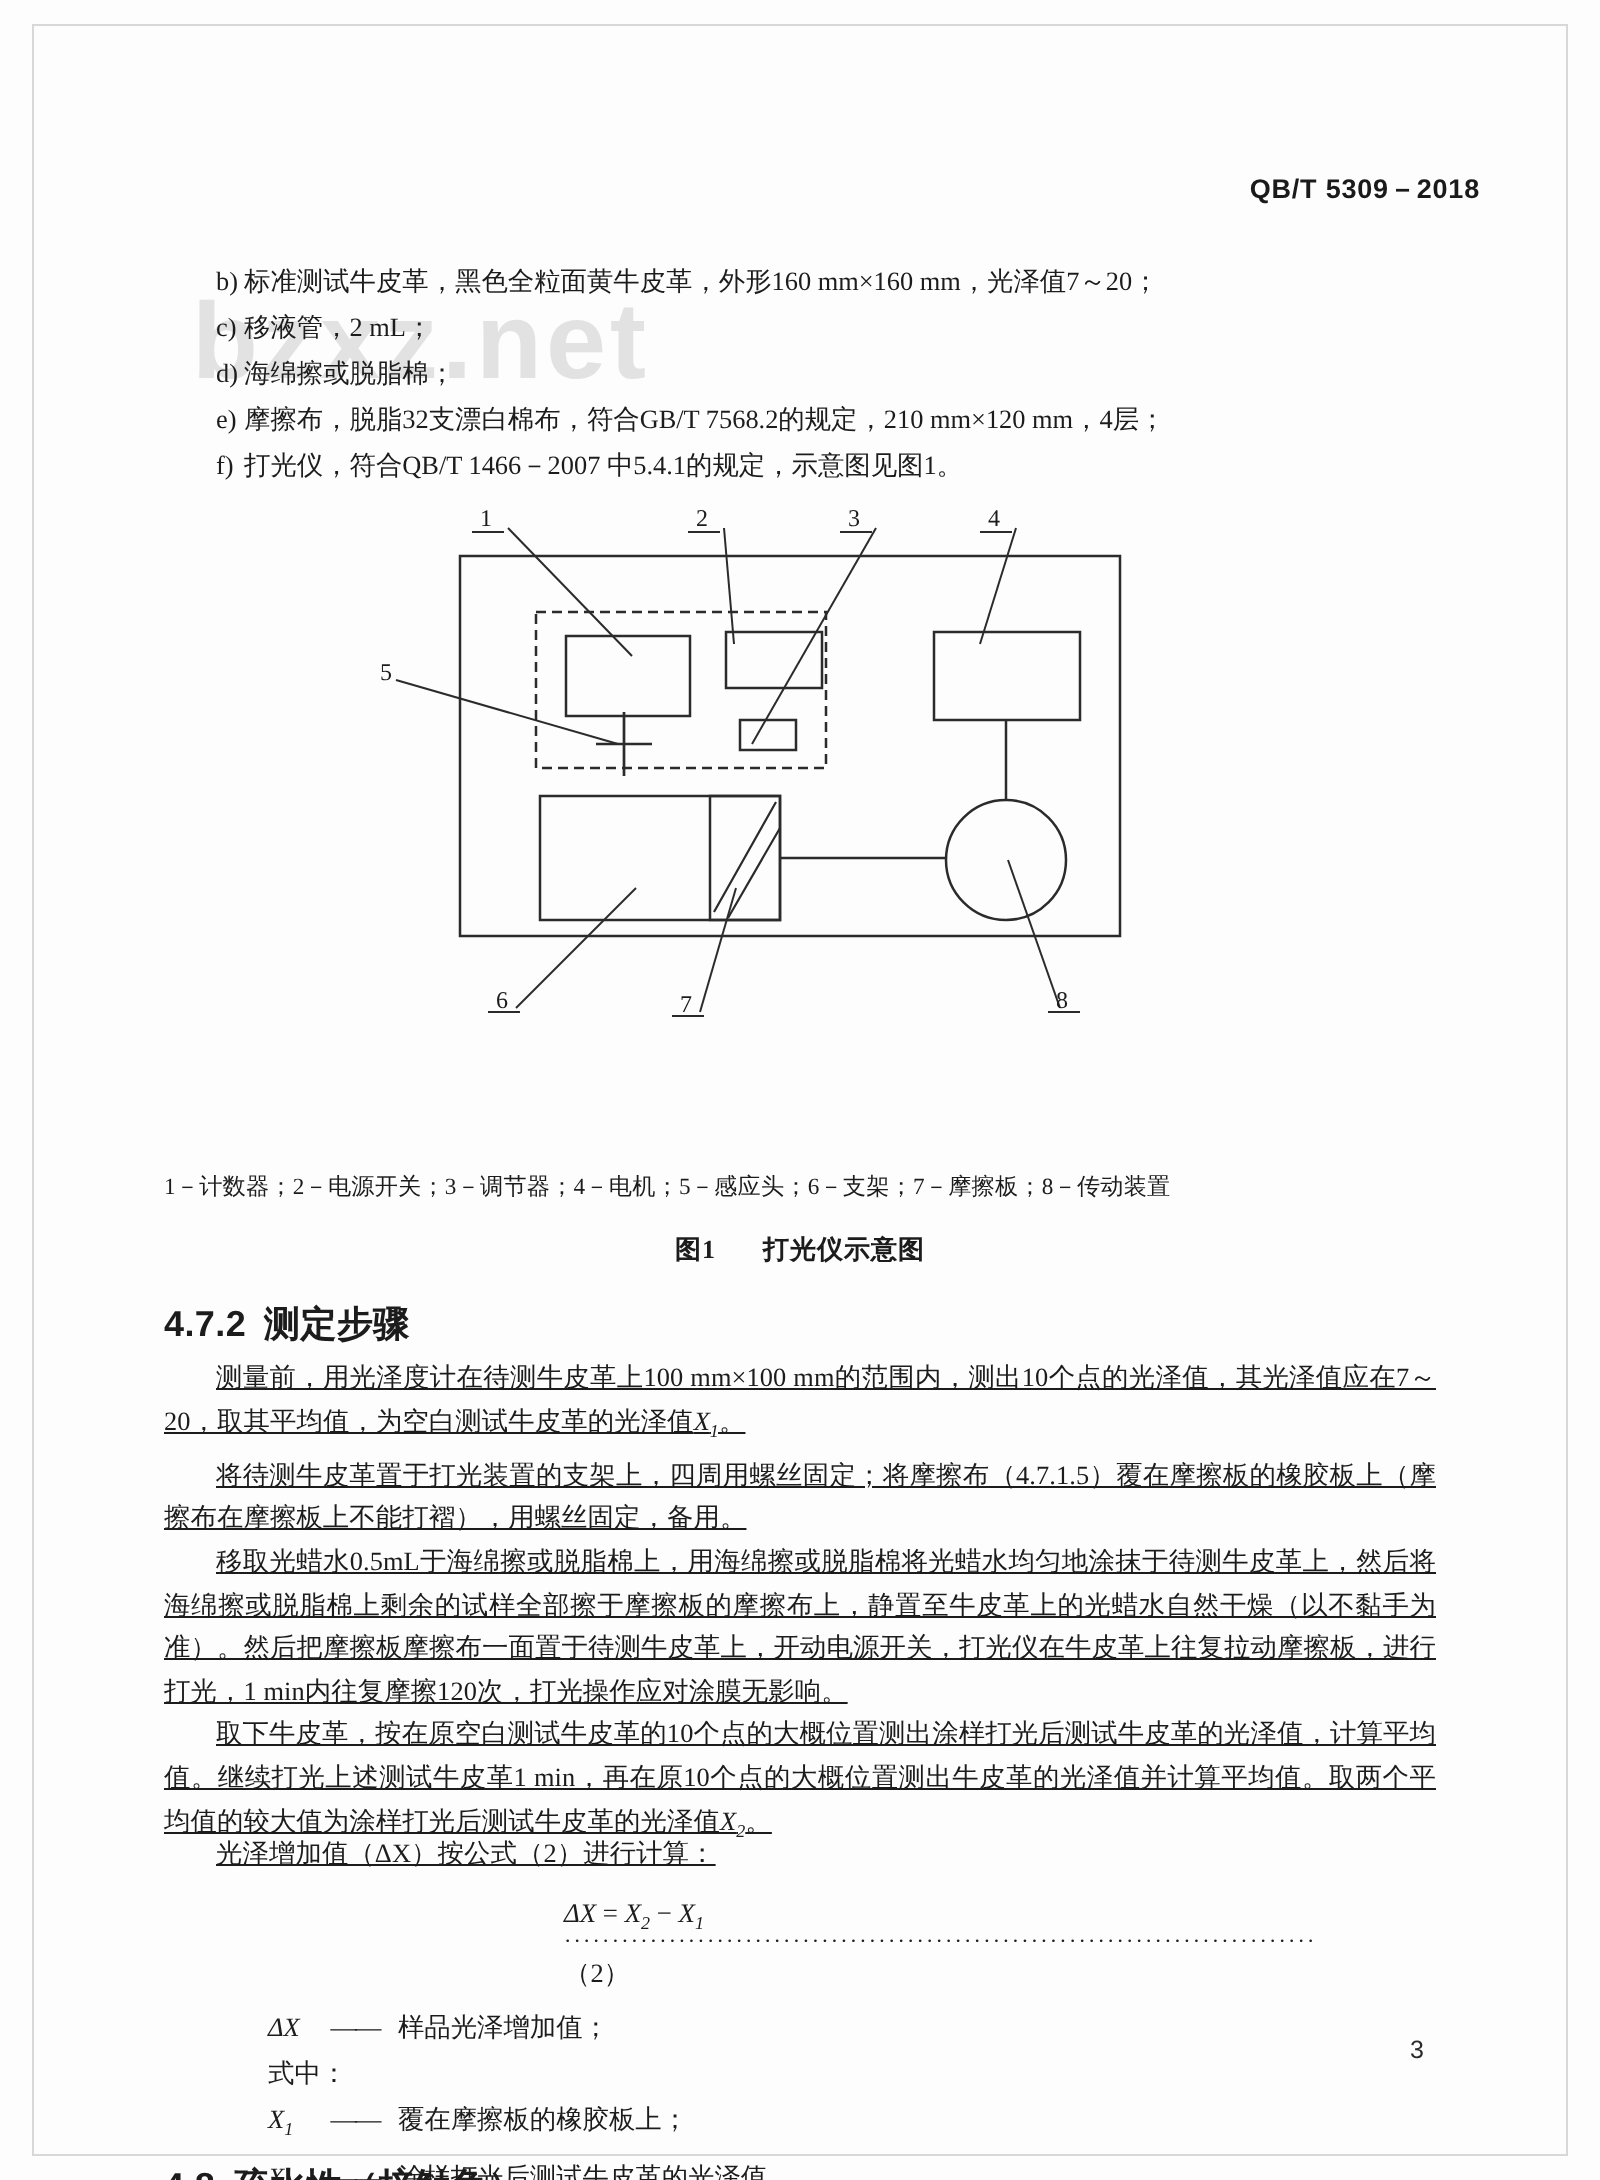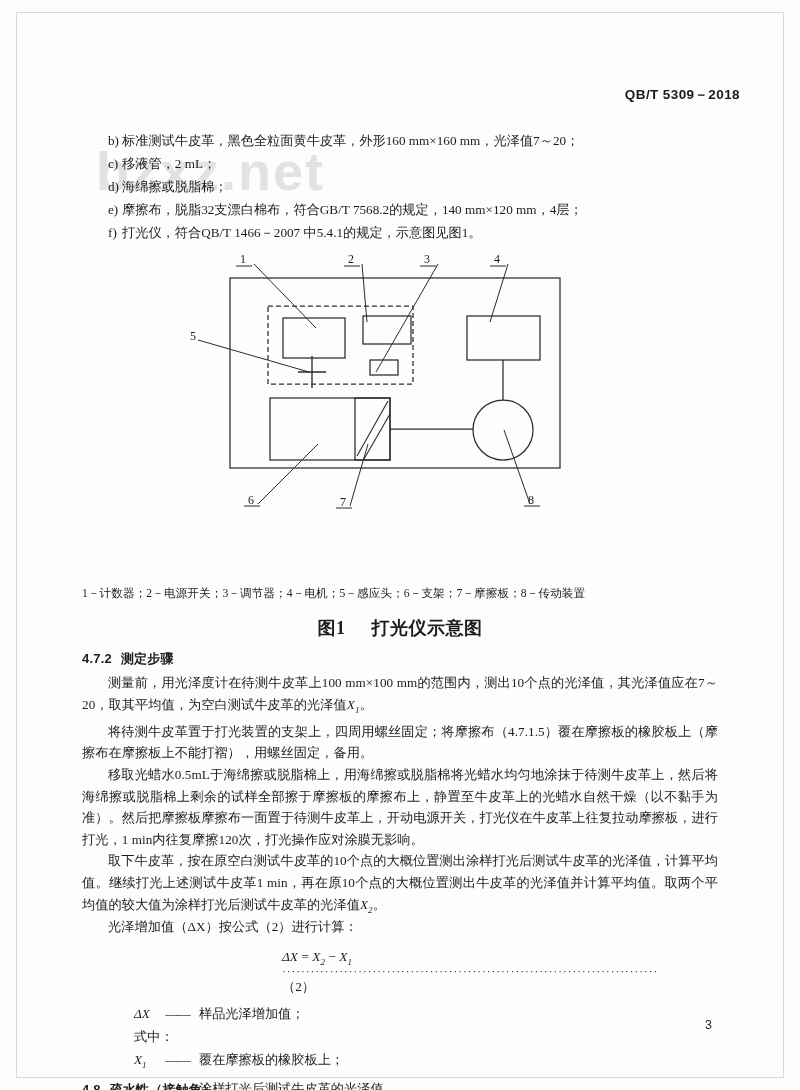--- a/index.html
+++ b/index.html
@@ -74,44 +74,45 @@
   .fig-legend{
     position:absolute;left:0;top:338px;width:636px;
     text-align:left;
     font-size:11.6px;
     letter-spacing:.1px;
     white-space:nowrap;
   }
   .fig-caption{
     position:absolute;left:0;top:368px;width:636px;
     text-align:center;
-    font-size:18px;
+    font-size:13px;
     font-weight:bold;
     letter-spacing:.5px;
   }
 
   
   .sec-head{
-    font-size:13px;
+    font-size:18px;
     font-weight:bold;
     margin:0 0 4px 0;
     letter-spacing:.2px;
   }
   .sec-head .num{
     font-family:"Liberation Sans","DejaVu Sans",sans-serif;
     font-weight:bold;
     margin-right:9px;
   }
   p.para{
     margin:0;
     font-size:13.2px;
     line-height:21.6px;
     text-align:justify;
     text-indent:26px;
     letter-spacing:.05px;
+    text-decoration:underline;
   }
 
   .formula-row{
     display:flex;align-items:baseline;
     margin:11px 0 4px 0;
     font-size:13.4px;
     padding-left:196px;
     flex-direction:column;
   }
   .formula{
@@ -180,21 +181,21 @@
         <div class="list-item">
           <span class="list-mark">c)</span>
           <span class="list-txt">移液管，2 mL；</span>
         </div>
         <div class="list-item">
           <span class="list-mark">d)</span>
           <span class="list-txt">海绵擦或脱脂棉；</span>
         </div>
         <div class="list-item">
           <span class="list-mark">e)</span>
-          <span class="list-txt">摩擦布，脱脂32支漂白棉布，符合GB/T 7568.2的规定，140 mm×120 mm，4层；</span>
+          <span class="list-txt">摩擦布，脱脂32支漂白棉布，符合GB/T 7568.2的规定，210 mm×120 mm，4层；</span>
         </div>
         <div class="list-item">
           <span class="list-mark">f)</span>
           <span class="list-txt">打光仪，符合QB/T 1466－2007 中5.4.1的规定，示意图见图1。</span>
         </div>
       </div>
 
       <div class="figure-wrap">
         <svg class="fig-svg" width="420" height="300" viewBox="0 0 420 300">
           <g fill="none" stroke="#2b2b2b" stroke-width="1.25">

